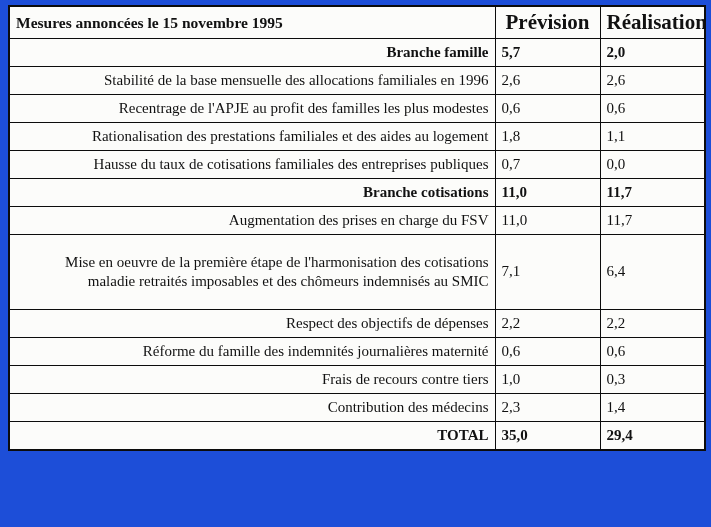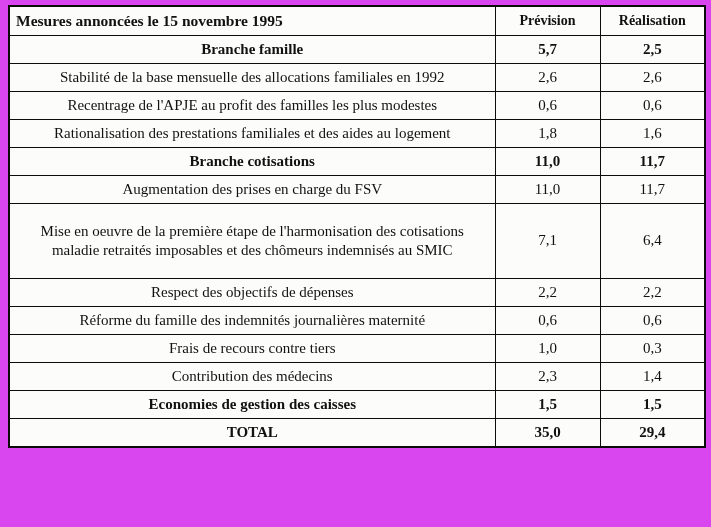--- a/index.html
+++ b/index.html
@@ -12,21 +12,21 @@
     height: 527px;
     font-family: "Liberation Serif", "DejaVu Serif", serif;
     color: #111111;
     overflow: hidden;
   }
   .page {
     box-sizing: border-box;
     width: 711px;
     height: 527px;
     padding: 5px 6px 6px 8px;
-    background: #d946ef;
+    background: #1d4ed8;
   }
   table.measures {
     border-collapse: collapse;
     table-layout: fixed;
     width: 696px;
     background: #fcfcfa;
     border: 2px solid #0c0c0c;
   }
   col.c-label { width: 486px; }
   col.c-num   { width: 105px; }
@@ -40,28 +40,27 @@
   }
   th.h-label {
     text-align: left;
     font-weight: bold;
     font-size: 15.5px;
     height: 24px;
   }
   th.h-num {
     text-align: center;
     font-weight: bold;
-    font-size: 14px;
+    font-size: 21px;
   }
   td.label {
-    text-align: center;
+    text-align: right;
     height: 23px;
   }
   td.num {
-    text-align: center;
   }
   tr.bold td {
     font-weight: bold;
   }
   tr.tall td.label {
     height: 70px;
     vertical-align: middle;
   }
 </style>
 </head>
@@ -78,36 +77,41 @@
       <tr>
         <th class="h-label">Mesures annoncées le 15 novembre 1995</th>
         <th class="h-num">Prévision</th>
         <th class="h-num">Réalisation</th>
       </tr>
     </thead>
     <tbody>
       <tr class="bold">
         <td class="label">Branche famille</td>
         <td class="num">5,7</td>
-        <td class="num">2,5</td>
+        <td class="num">2,0</td>
       </tr>
       <tr>
-        <td class="label">Stabilité de la base mensuelle des allocations familiales en 1992</td>
+        <td class="label">Stabilité de la base mensuelle des allocations familiales en 1996</td>
         <td class="num">2,6</td>
         <td class="num">2,6</td>
       </tr>
       <tr>
         <td class="label">Recentrage de l'APJE au profit des familles les plus modestes</td>
         <td class="num">0,6</td>
         <td class="num">0,6</td>
       </tr>
       <tr>
         <td class="label">Rationalisation des prestations familiales et des aides au logement</td>
         <td class="num">1,8</td>
-        <td class="num">1,6</td>
+        <td class="num">1,1</td>
+      </tr>
+      <tr>
+        <td class="label">Hausse du taux de cotisations familiales des entreprises publiques</td>
+        <td class="num">0,7</td>
+        <td class="num">0,0</td>
       </tr>
       <tr class="bold">
         <td class="label">Branche cotisations</td>
         <td class="num">11,0</td>
         <td class="num">11,7</td>
       </tr>
       <tr>
         <td class="label">Augmentation des prises en charge du FSV</td>
         <td class="num">11,0</td>
         <td class="num">11,7</td>
@@ -131,24 +135,19 @@
         <td class="label">Frais de recours contre tiers</td>
         <td class="num">1,0</td>
         <td class="num">0,3</td>
       </tr>
       <tr>
         <td class="label">Contribution des médecins</td>
         <td class="num">2,3</td>
         <td class="num">1,4</td>
       </tr>
       <tr class="bold">
-        <td class="label">Economies de gestion des caisses</td>
-        <td class="num">1,5</td>
-        <td class="num">1,5</td>
-      </tr>
-      <tr class="bold">
         <td class="label">TOTAL</td>
         <td class="num">35,0</td>
         <td class="num">29,4</td>
       </tr>
     </tbody>
   </table>
 </div>
 
 </body></html>

